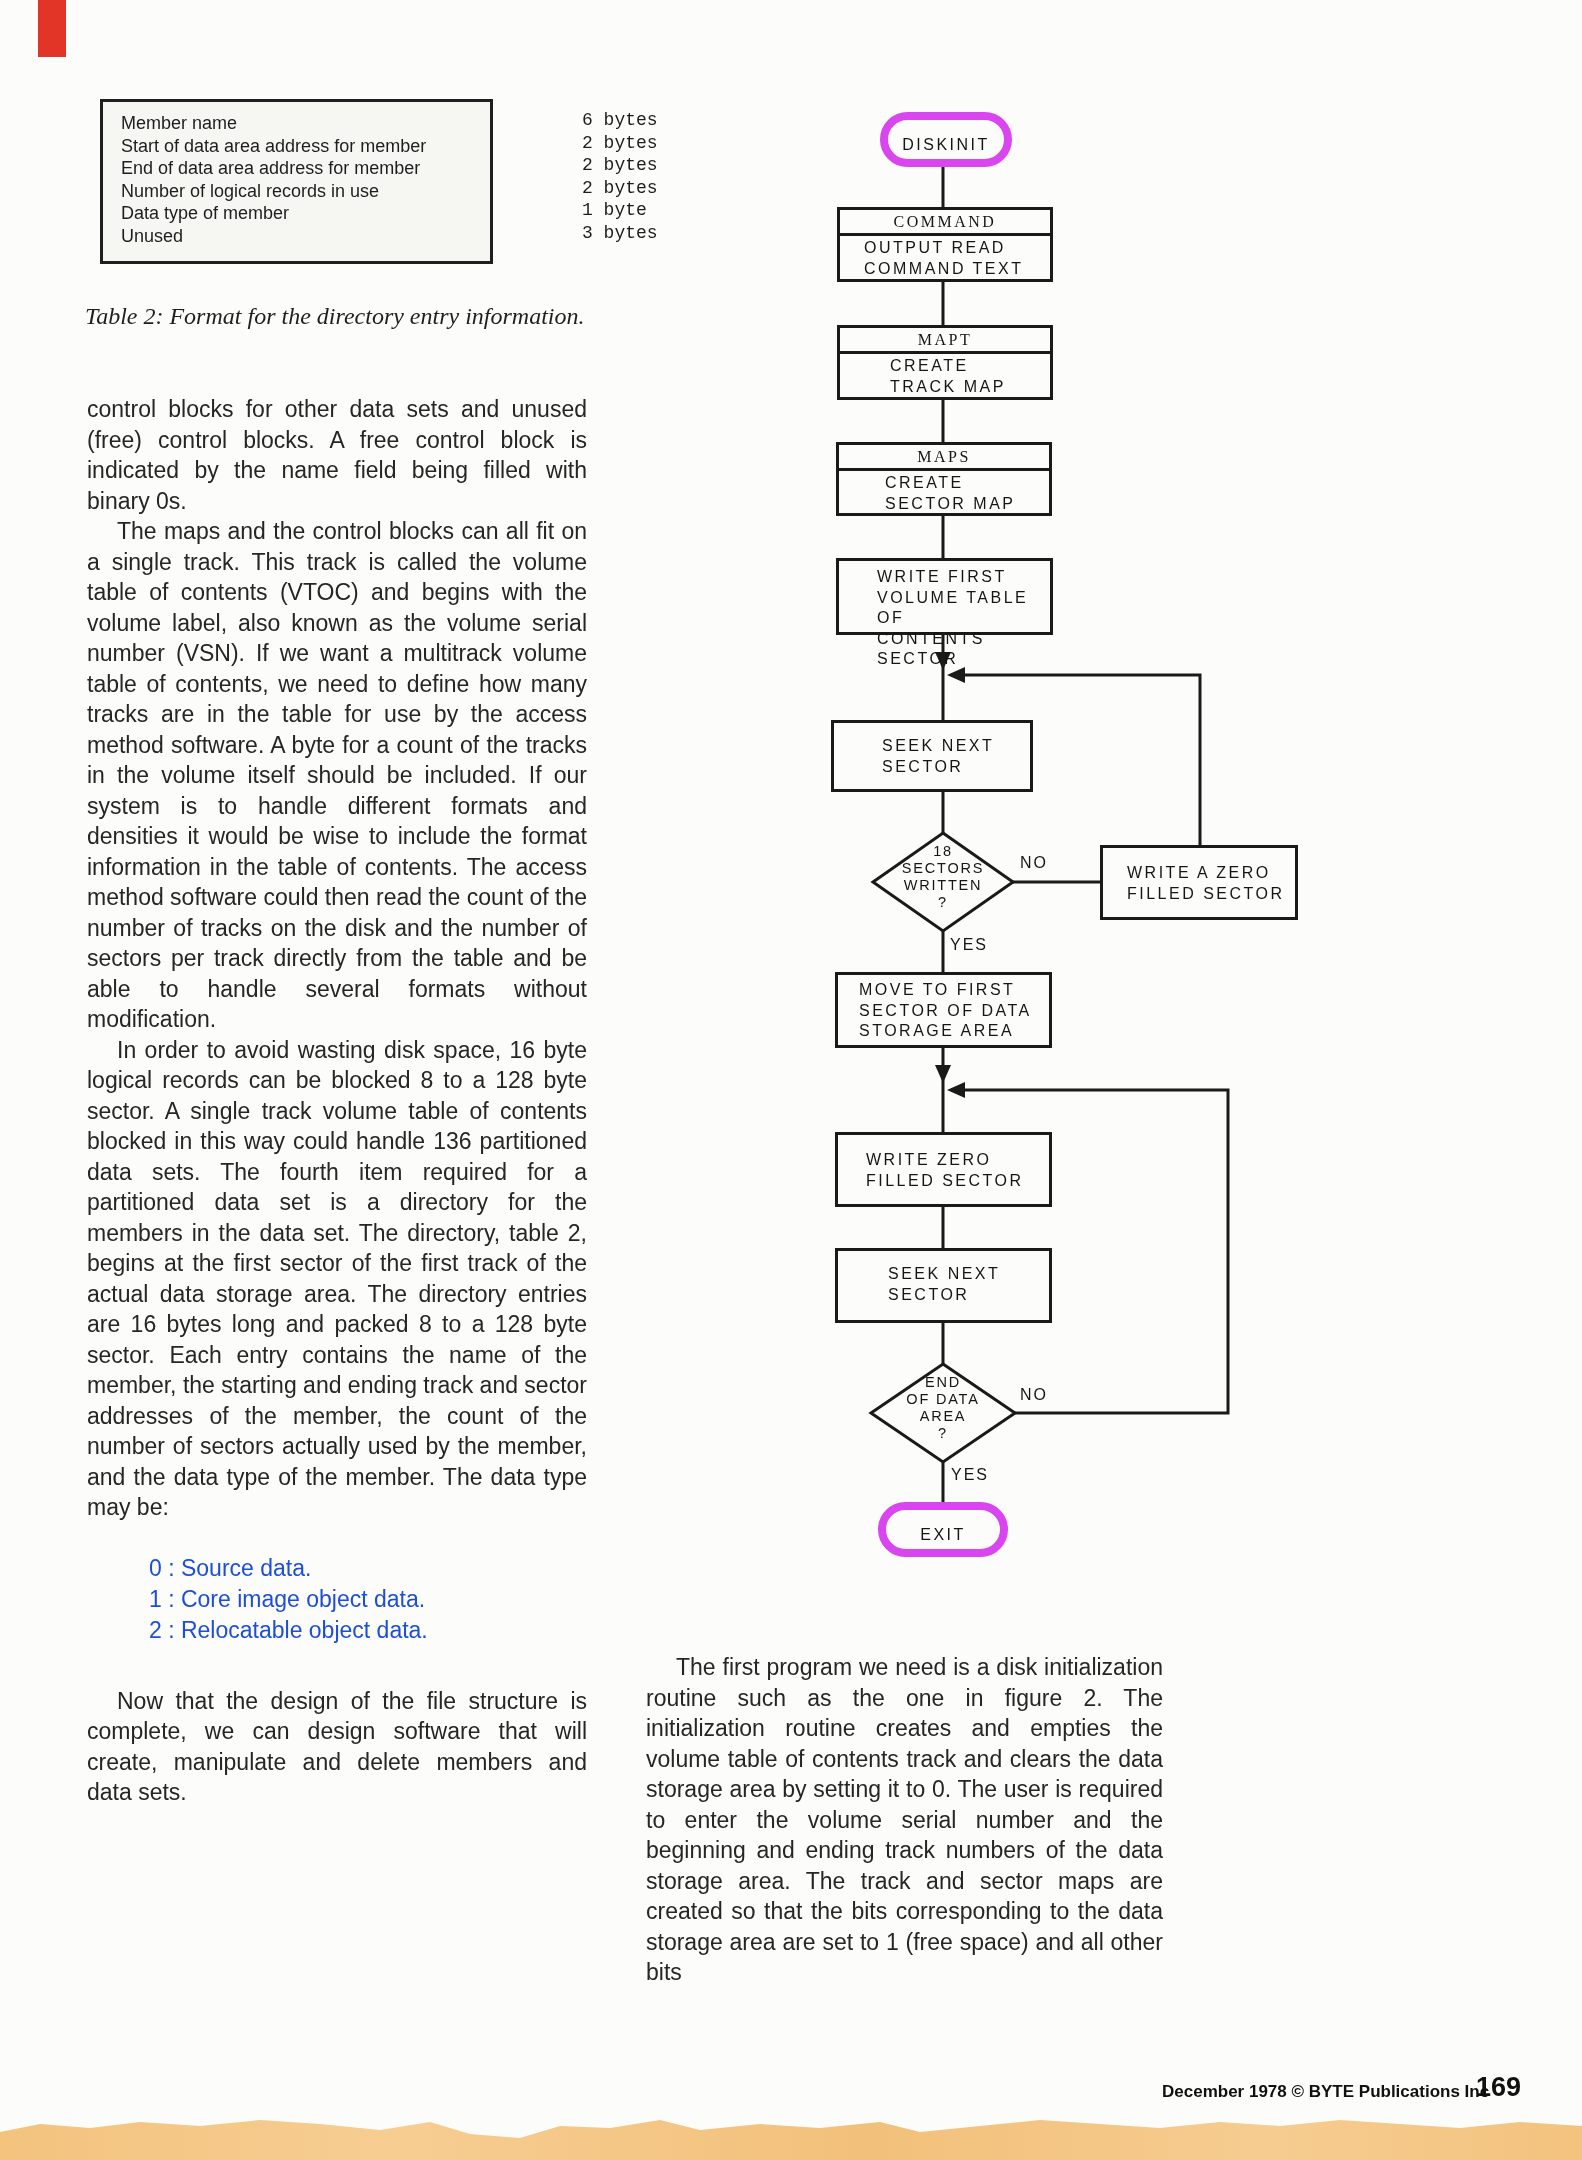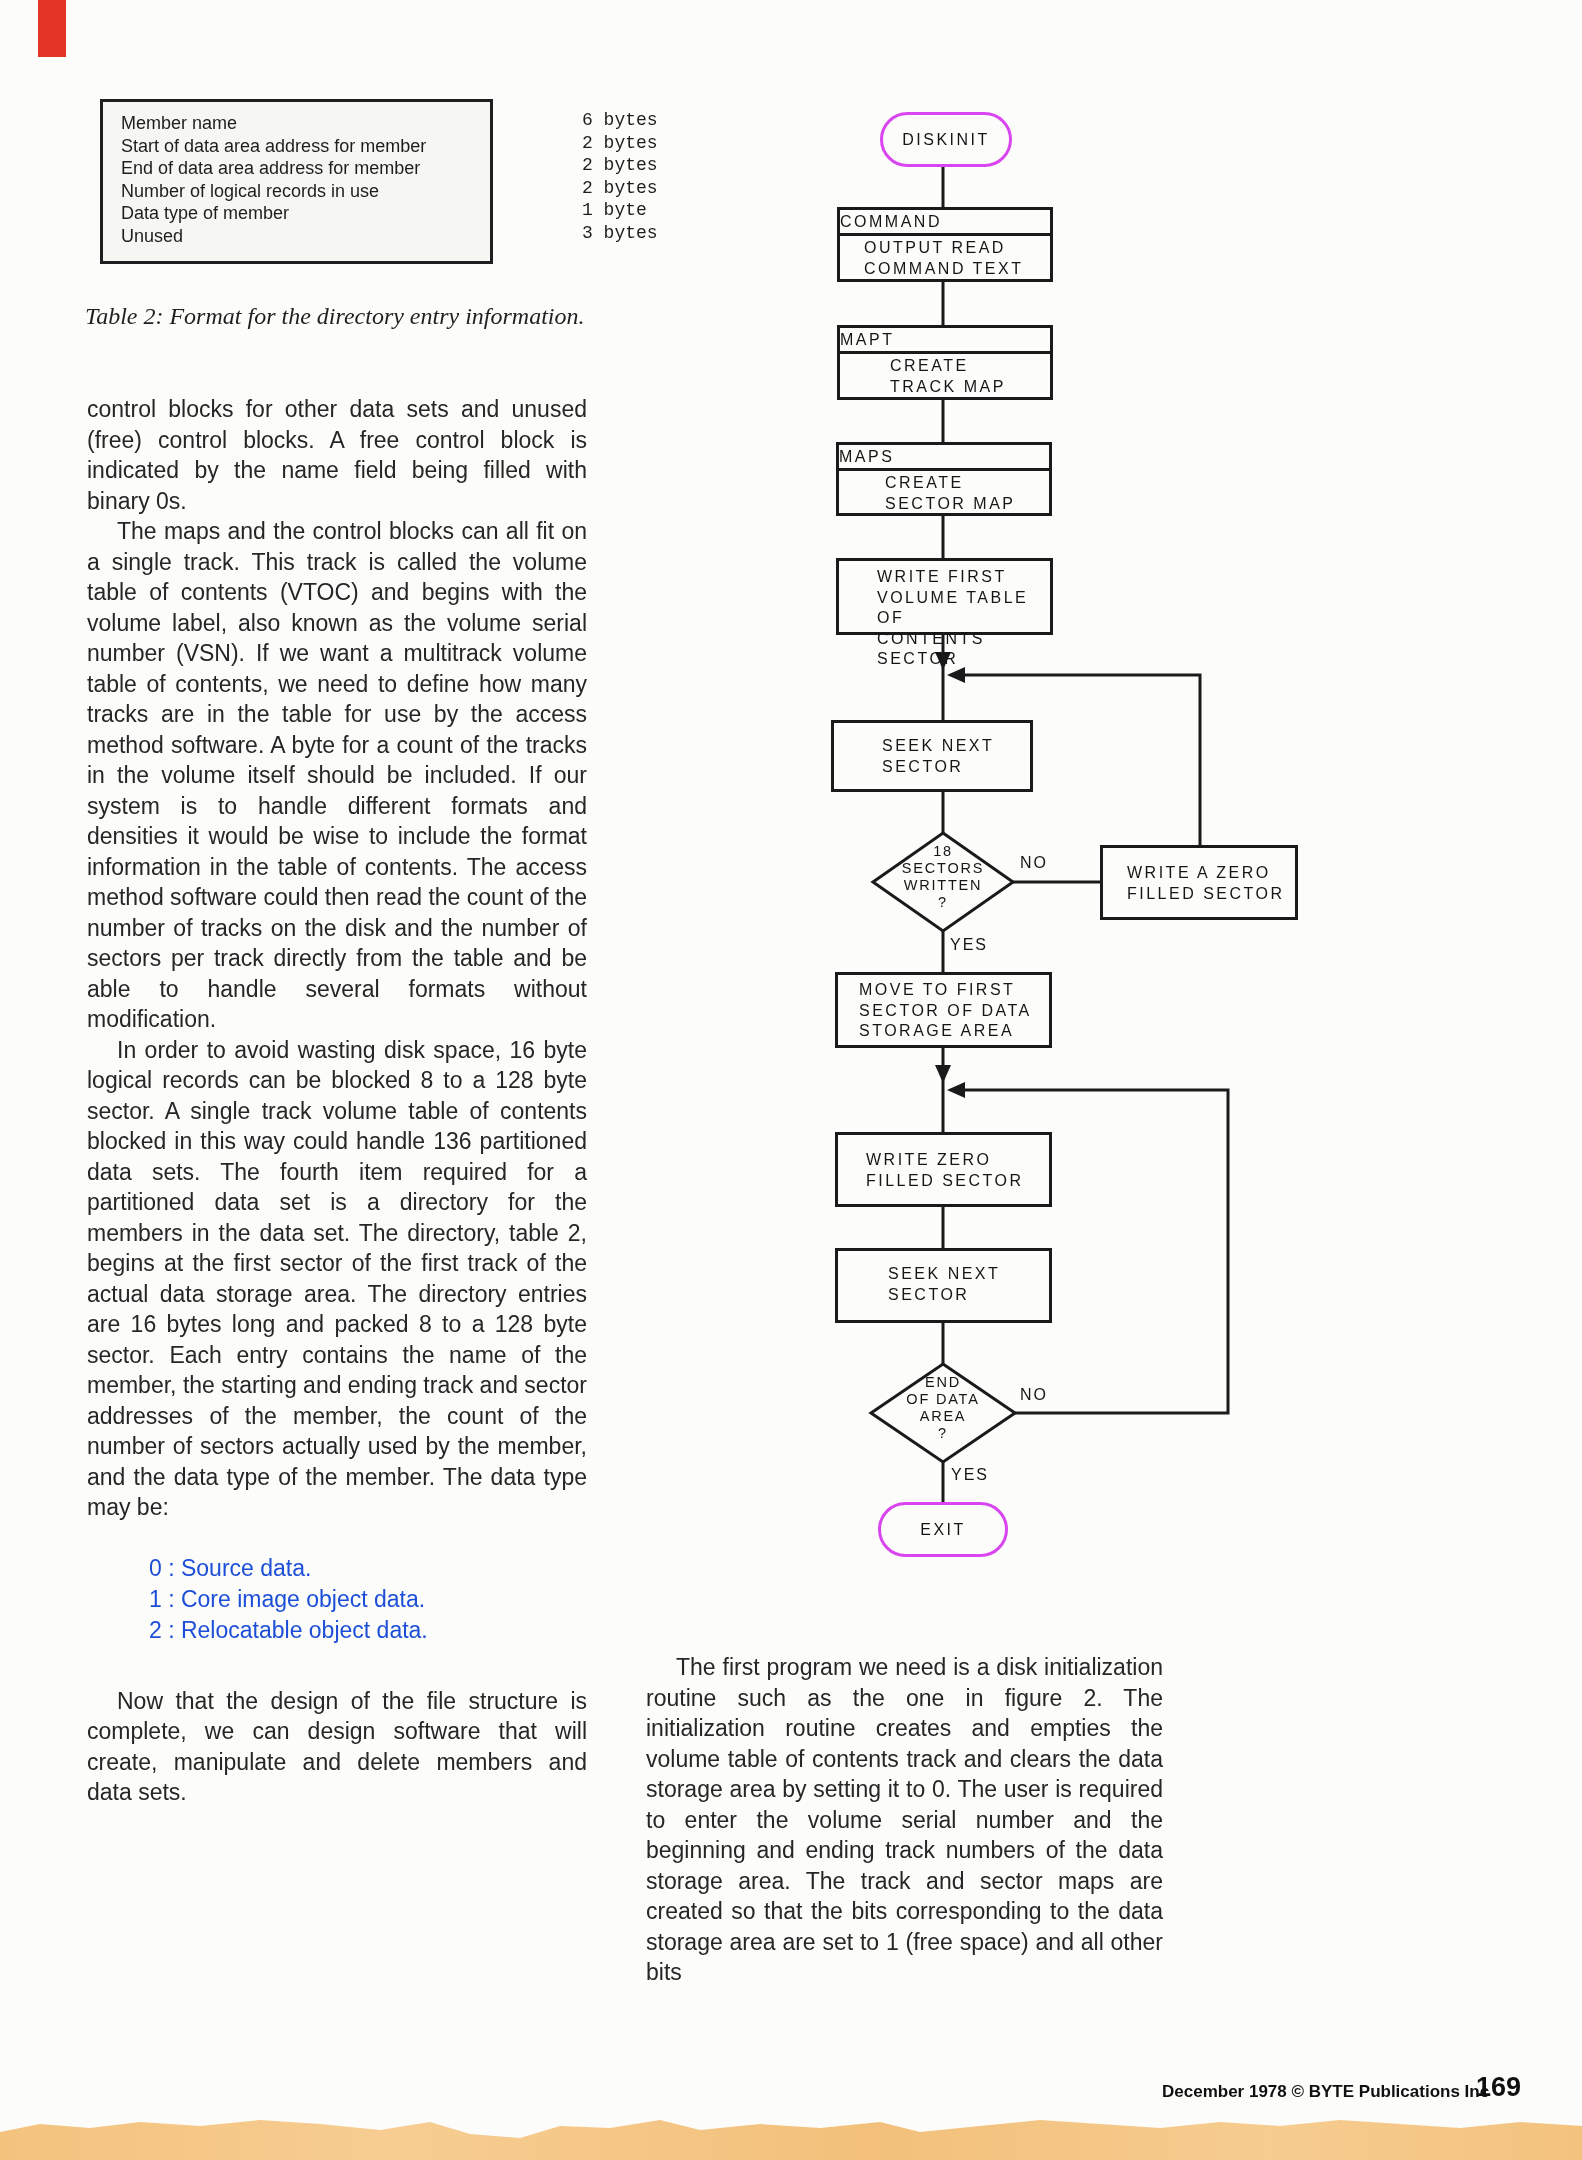--- a/index.html
+++ b/index.html
@@ -19,23 +19,23 @@
   .colR{left:646px;top:1652px;width:517px;}
   .body-text p{margin:0;font-size:23px;line-height:30.5px;text-align:justify;color:#262626;}
   p.ind{text-indent:30px;}
   .typelist{margin:30px 0 40px 62px;font-size:23px;line-height:31px;color:#1d4ed8;}
   .h-impl{font-weight:bold;font-size:24px;margin:0 0 26px 0;color:#1d1d1d;}
   .figcap{left:1207px;top:1495px;font-family:"Liberation Serif",serif;font-style:italic;
           font-size:23.5px;line-height:31px;color:#1f1f1f;}
 
   
   .fc{font-size:16px;letter-spacing:2.5px;color:#161616;}
-  .fc-term{border:3px solid #d946ef;border-radius:28px;text-align:center;box-sizing:border-box;background:#fcfcfa;}
+  .fc-term{border:8px solid #d946ef;border-radius:28px;text-align:center;box-sizing:border-box;background:#fcfcfa;}
   .fc-box{border:3px solid #1a1a1a;box-sizing:border-box;background:#fcfcfa;}
-  .fc-head{border-bottom:3px solid #1a1a1a;line-height:23px;height:26px;box-sizing:border-box;}
+  .fc-head{text-align:center;border-bottom:3px solid #1a1a1a;line-height:23px;height:26px;box-sizing:border-box;font-family:Liberation Serif, serif;}
   .fc-body .ln{display:block;}
   .fc-body{line-height:20.5px;}
   .fc-lab{font-size:16px;letter-spacing:2px;color:#161616;}
   .fc-dtext{text-align:center;font-size:14.5px;line-height:17px;letter-spacing:1.8px;color:#161616;}
   .fc-dtext .ln{display:block;}
 
   
   .footer-credit{left:1162px;top:2082px;font-weight:bold;font-size:17px;color:#101010;text-align:center;}
   .footer-page{left:1476px;top:2072px;font-weight:bold;font-size:27px;color:#101010;}
   .redmark{left:38px;top:0;width:28px;height:57px;background:#e23527;}

